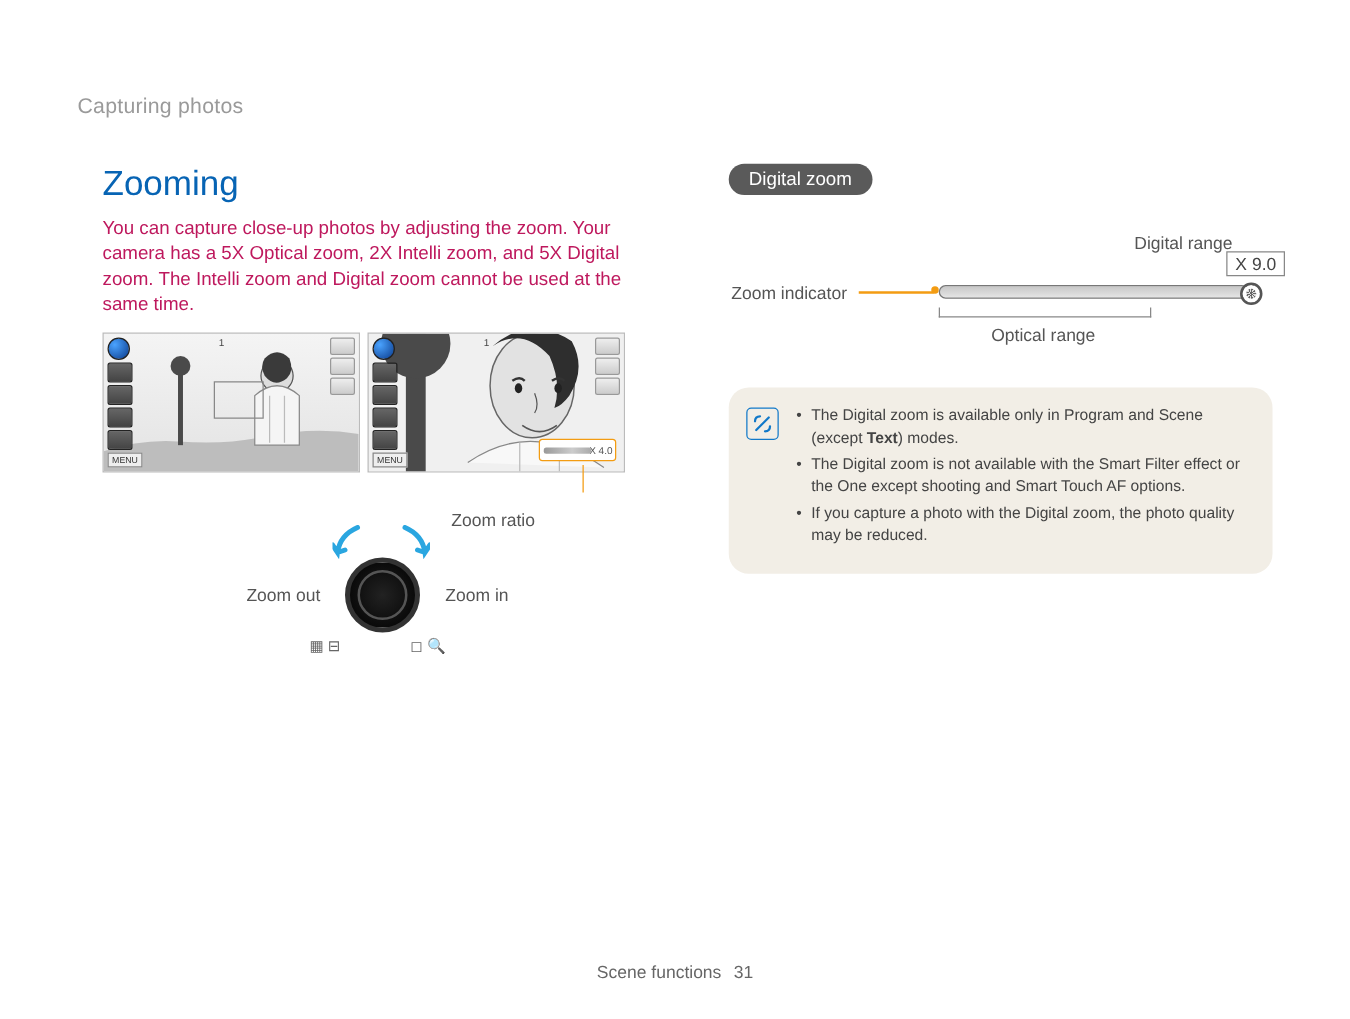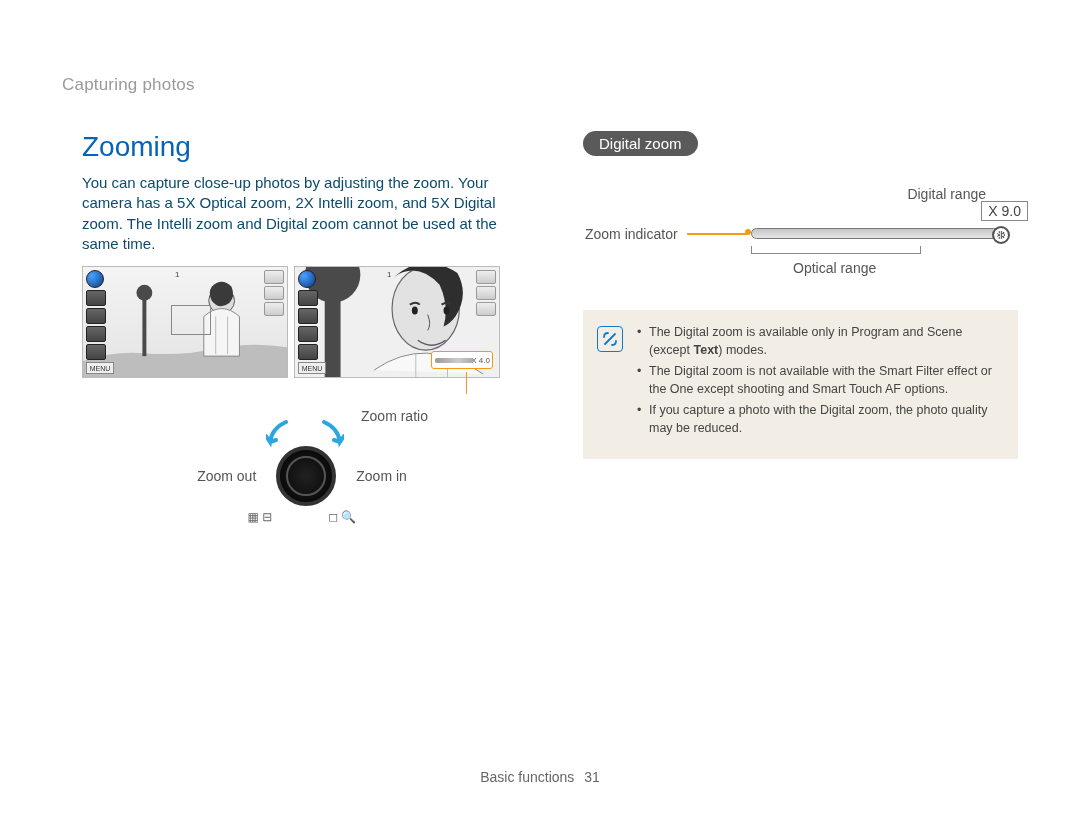--- a/index.html
+++ b/index.html
@@ -2,21 +2,21 @@
 <html><head>
 <meta charset="utf-8">
 <style>
   * { box-sizing: border-box; margin: 0; padding: 0; }
   html, body { width: 1080px; height: 815px; background: #fff; font-family: "Helvetica Neue", Arial, sans-serif; color: #333; }
   .page { position: relative; width: 1080px; height: 815px; padding: 75px 62px 0 62px; }
   .breadcrumb { font-size: 17px; color: #9a9a9a; font-weight: 300; letter-spacing: 0.2px; }
   .columns { display: flex; margin-top: 36px; gap: 46px; }
   .col { flex: 1 1 50%; margin-left: 20px; }
   .heading { font-size: 28px; color: #0764b4; font-weight: 400; margin-bottom: 10px; }
-  .body { font-size: 15px; line-height: 1.35; font-weight: 300; color: #0c4a6e; }
+  .body { font-size: 15px; line-height: 1.35; font-weight: 300; color: #be185d; }
   .screenshots { display: flex; gap: 6px; margin-top: 12px; }
   .camscreen {
     width: 206px; height: 112px; border: 1px solid #bbb; background: linear-gradient(#f6f6f6,#ededed);
     position: relative; overflow: hidden;
   }
   .camscreen .leftbar { position:absolute; left:3px; top:3px; display:flex; flex-direction:column; gap:2px; }
   .camscreen .ib { width:20px; height:16px; background:linear-gradient(#666,#444); border-radius:2px; border:1px solid #222; }
   .camscreen .ib.top { background: radial-gradient(circle at 30% 30%, #4aa3ff, #0a3a8b); border-radius:50%; width:18px; height:18px; }
   .camscreen .menu { position:absolute; left:3px; bottom:3px; width:28px; height:12px; background:#eee; border:1px solid #888; font-size:7px; display:flex; align-items:center; justify-content:center; }
   .camscreen .rightbar { position:absolute; right:3px; top:3px; display:flex; flex-direction:column; gap:2px; align-items:flex-end; }
@@ -45,21 +45,21 @@
   .dg-leader { position:absolute; background:#f39c12; }
   .zi-bar { position:absolute; left:108px; top:42px; width:248px; height:11px; background:linear-gradient(#c7c7c7,#e5e5e5); border:1px solid #777; border-radius:6px; }
   .zi-knob { position:absolute; right:-12px; top:-3px; width:18px; height:18px; border-radius:50%;
     background: repeating-conic-gradient(#666 0 20deg,#ddd 20deg 40deg); border:2px solid #555;
     box-shadow: inset 0 0 0 3px #fff; }
   .zi-box { position:absolute; right:-30px; top:-28px; font-size:14px; padding:1px 6px; border:1px solid #888; color:#444; background:#fff;text-align:right; }
   .bracket { position:absolute; border-bottom:1px solid #888; height:8px; }
   .bracket::before,.bracket::after{ content:""; position:absolute; width:1px; height:8px; background:#888; top:0; }
   .bracket::before{ left:0; } .bracket::after{ right:0; }
 
-  .notebox { display:flex; gap:14px; background:#f2eee6; border-radius:0; padding:14px 18px 18px 14px; margin-top:24px; }
+  .notebox { display:flex; gap:14px; background:#f2eee6; border-radius:16px; padding:14px 18px 18px 14px; margin-top:24px; }
   .noteicon { width:26px; height:26px; border-radius:4px; border:1.5px solid #1279c9; display:flex; align-items:center; justify-content:center; flex:0 0 auto; margin-top:2px; }
   .notebox ul { list-style:none; font-size:12.5px; line-height:1.4; color:#444; }
   .notebox li { position:relative; padding-left:12px; margin-bottom:4px; font-weight:300; }
   .notebox li::before{ content:"•"; position:absolute; left:0; }
   .notebox b { font-weight:600; }
 
   .footer { position:absolute; bottom:30px; left:0; right:0; text-align:center; font-size:14px; color:#666; font-weight:300; }
   .footer .pg { margin-left:6px; display:inline-block; }
 </style>
 </head>
@@ -213,16 +213,16 @@
           </li>
           <li>
             <span>If you capture a photo with the Digital zoom, the photo quality may be reduced.</span>
           </li>
         </ul>
       </div>
     </div>
   </div>
 
   <div class="footer">
-    <span>Basic functions</span>
+    <span>Scene functions</span>
     <span class="pg">31</span>
   </div>
 </div>
 
 </body></html>

